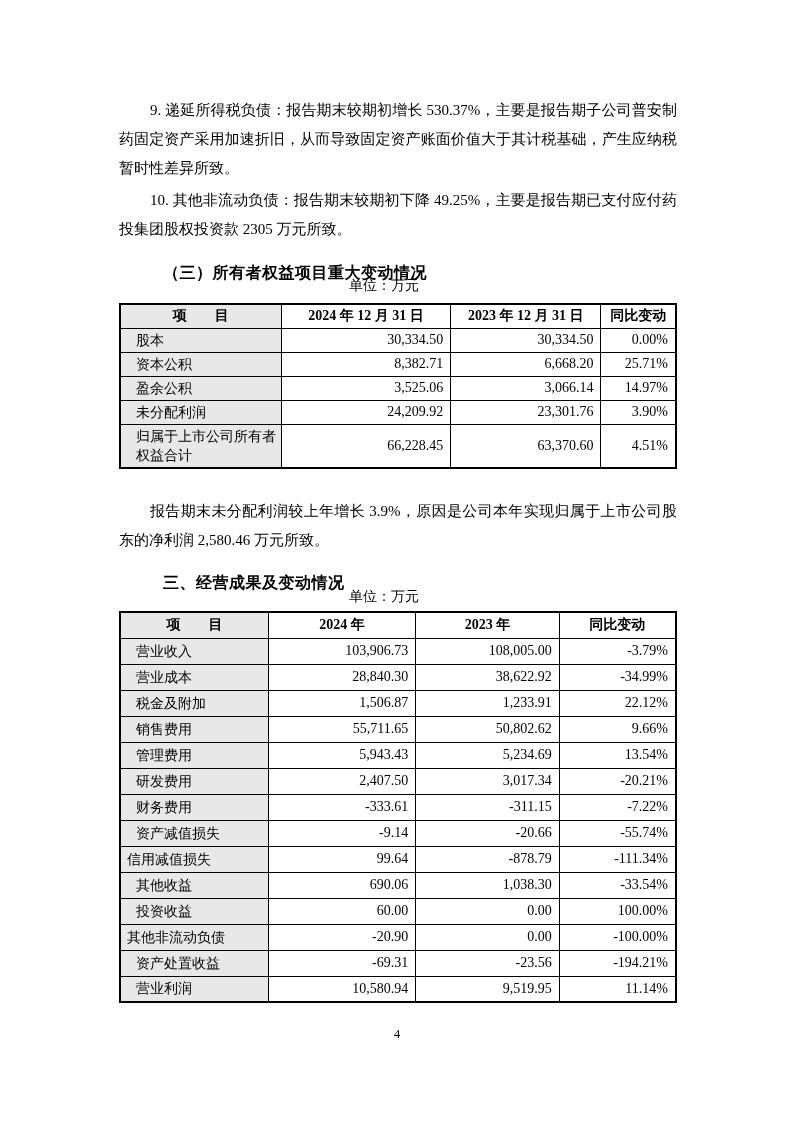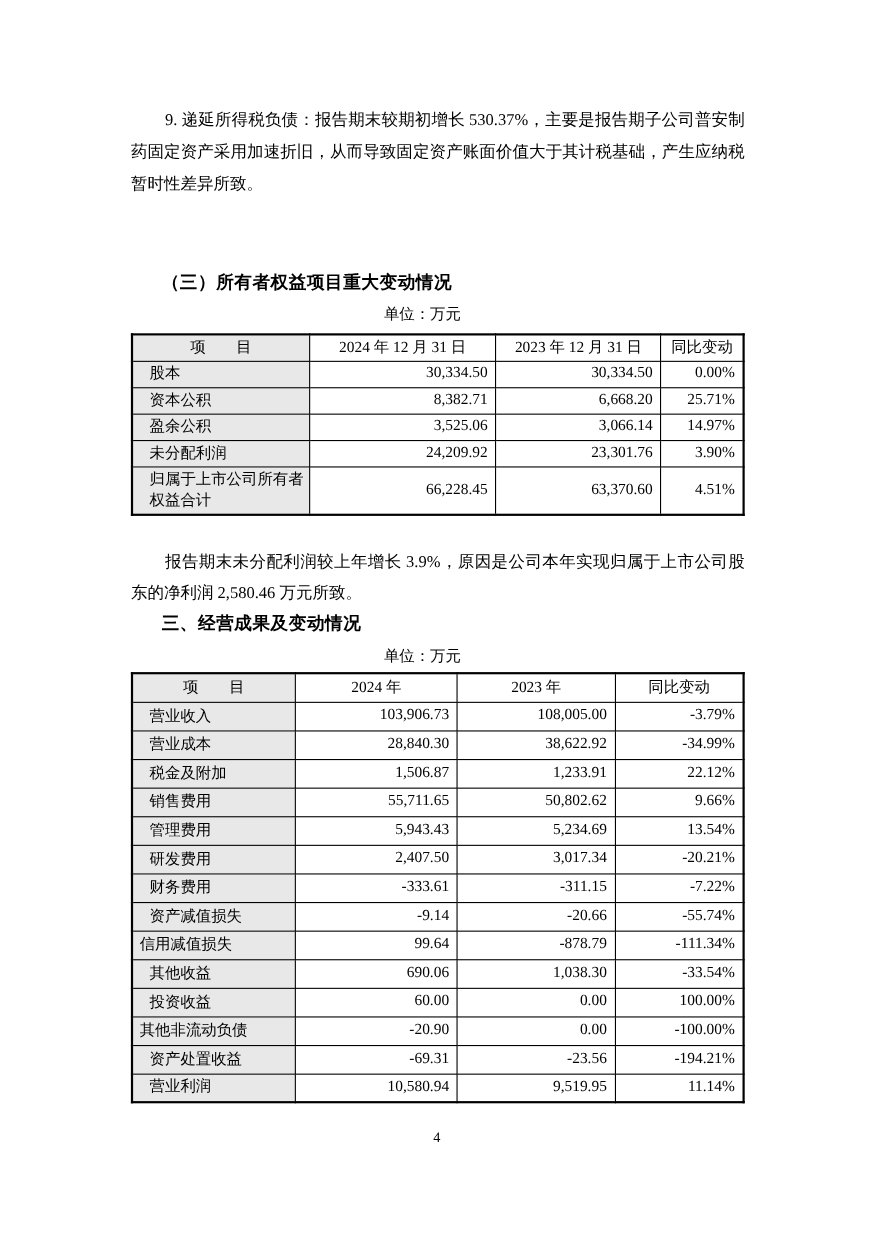--- a/index.html
+++ b/index.html
@@ -8,36 +8,36 @@
     font-family:"Liberation Serif","DejaVu Serif",serif;
     color:#000;
   }
   .page{position:relative;width:700px;height:1122px;background:#fff;overflow:hidden;}
 
   .para{
     position:absolute;left:119px;width:558px;margin:0;
     font-size:15px;line-height:29px;text-align:justify;text-indent:31px;
   }
   .heading{
-    position:absolute;left:119px;width:558px;margin:0;
+    position:absolute;left:119px;width:558px;margin:16px;
     padding-left:28px;font-size:16px;font-weight:bold;
     font-family:Liberation Mono, monospace;
     letter-spacing:0.5px;
   }
   .unit-label{
     position:absolute;left:105px;width:558px;
     font-size:14px;text-align:center;
   }
   table.fin-table{
     position:absolute;left:119px;width:558px;
     border-collapse:collapse;table-layout:fixed;
     font-size:14px;border:2px solid #000;
   }
   .fin-table th,.fin-table td{border:1px solid #000;overflow:hidden;vertical-align:middle;}
-  .fin-table th{font-weight:normal;text-align:center;padding:2px 4px;background:#fff;}
+  .fin-table th{font-weight:bold;text-align:center;padding:2px 4px;background:#fff;}
   .fin-table th.item-col,.fin-table td.item-col{background:#e8e8e8;}
   .fin-table td.item-col{text-align:left;padding:2px 4px 2px 6px;line-height:19px;}
   .fin-table td.item-col.indent{padding-left:15px;}
   .fin-table td.num{text-align:right;padding:2px 7px 2px 4px;}
 
   
   #equity-table thead tr{height:24px;}
   #equity-table tbody tr{height:22px;}
   #equity-table tbody tr:nth-child(5){height:33px;}
   #equity-table tbody tr:nth-child(6){height:38px;}
@@ -50,20 +50,21 @@
     font-size:13px;
   }
 </style>
 </head>
 <body>
 
 <div class="page">
 
   <p class="para" style="top:96px">9. 递延所得税负债：报告期末较期初增长 530.37%，主要是报告期子公司普安制药固定资产采用加速折旧，从而导致固定资产账面价值大于其计税基础，产生应纳税暂时性差异所致。</p>
 
+  <p class="para" style="top:186px">10. 其他非流动负债：报告期末较期初下降 49.25%，主要是报告期已支付应付药投集团股权投资款 2305 万元所致。</p>
 
   <h3 class="heading" style="top:247px">（三）所有者权益项目重大变动情况</h3>
 
   <div class="unit-label" style="top:277px">单位：万元</div>
 
   <table class="fin-table" id="equity-table" style="top:303px">
     <colgroup>
       <col style="width:29%">
         <col style="width:30.5%">
         <col style="width:27%">

